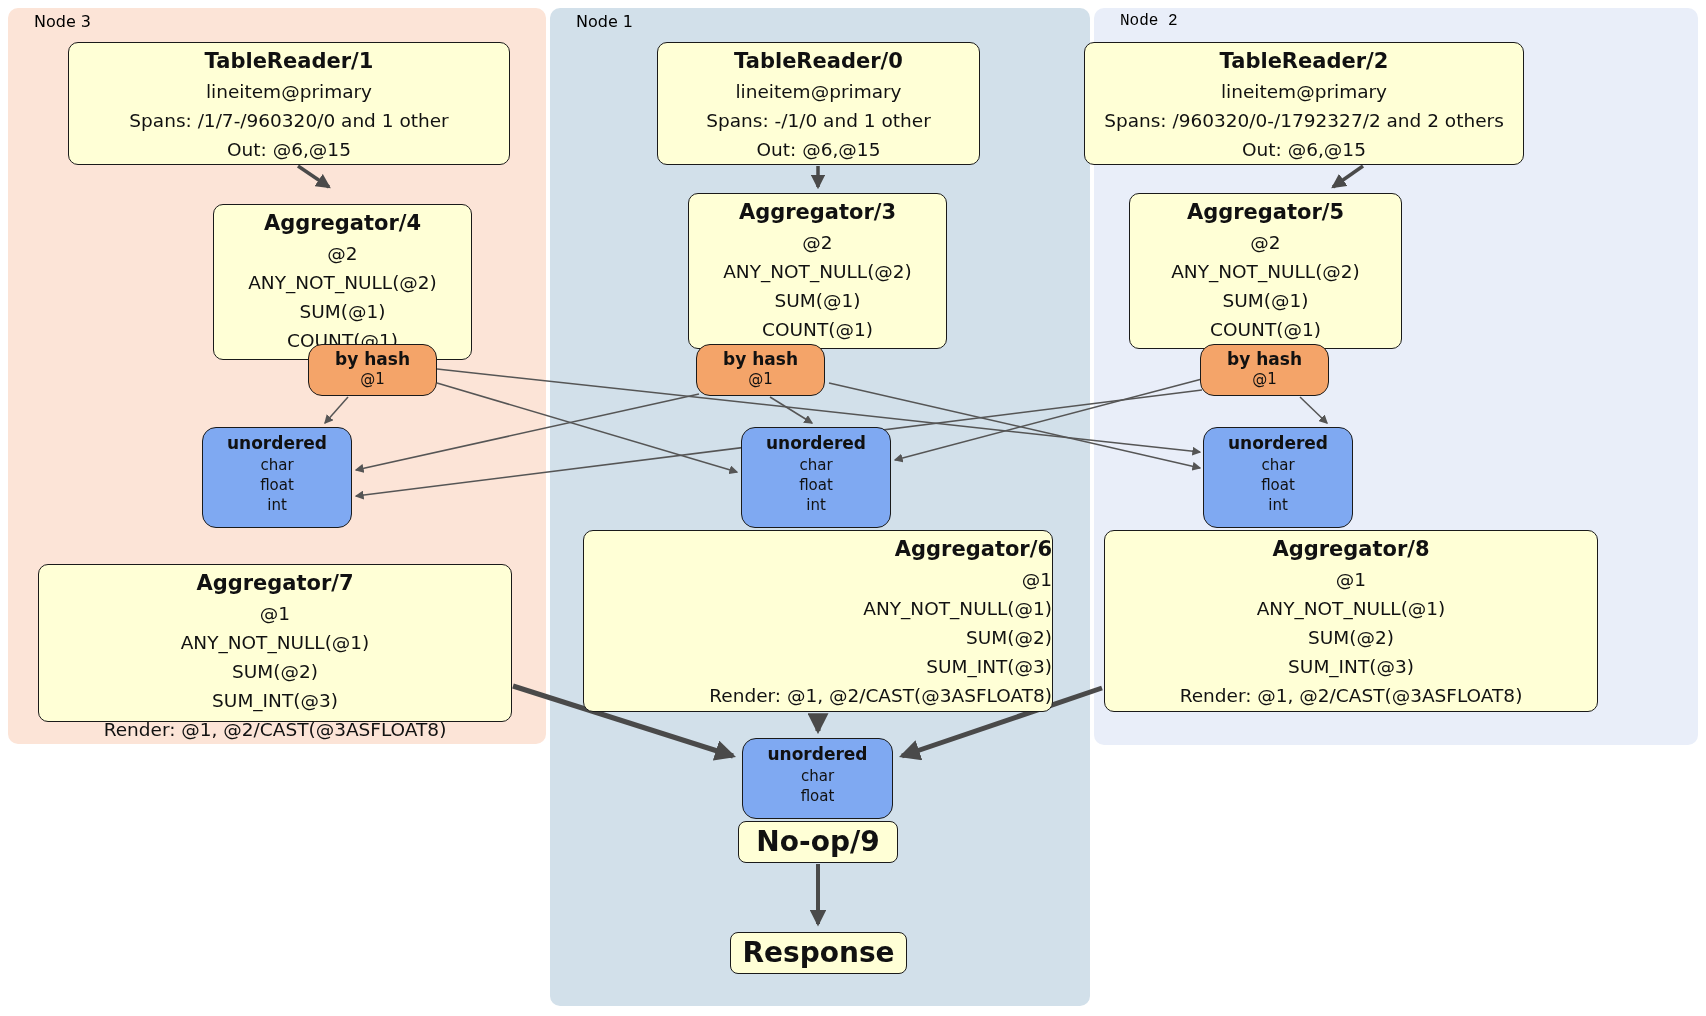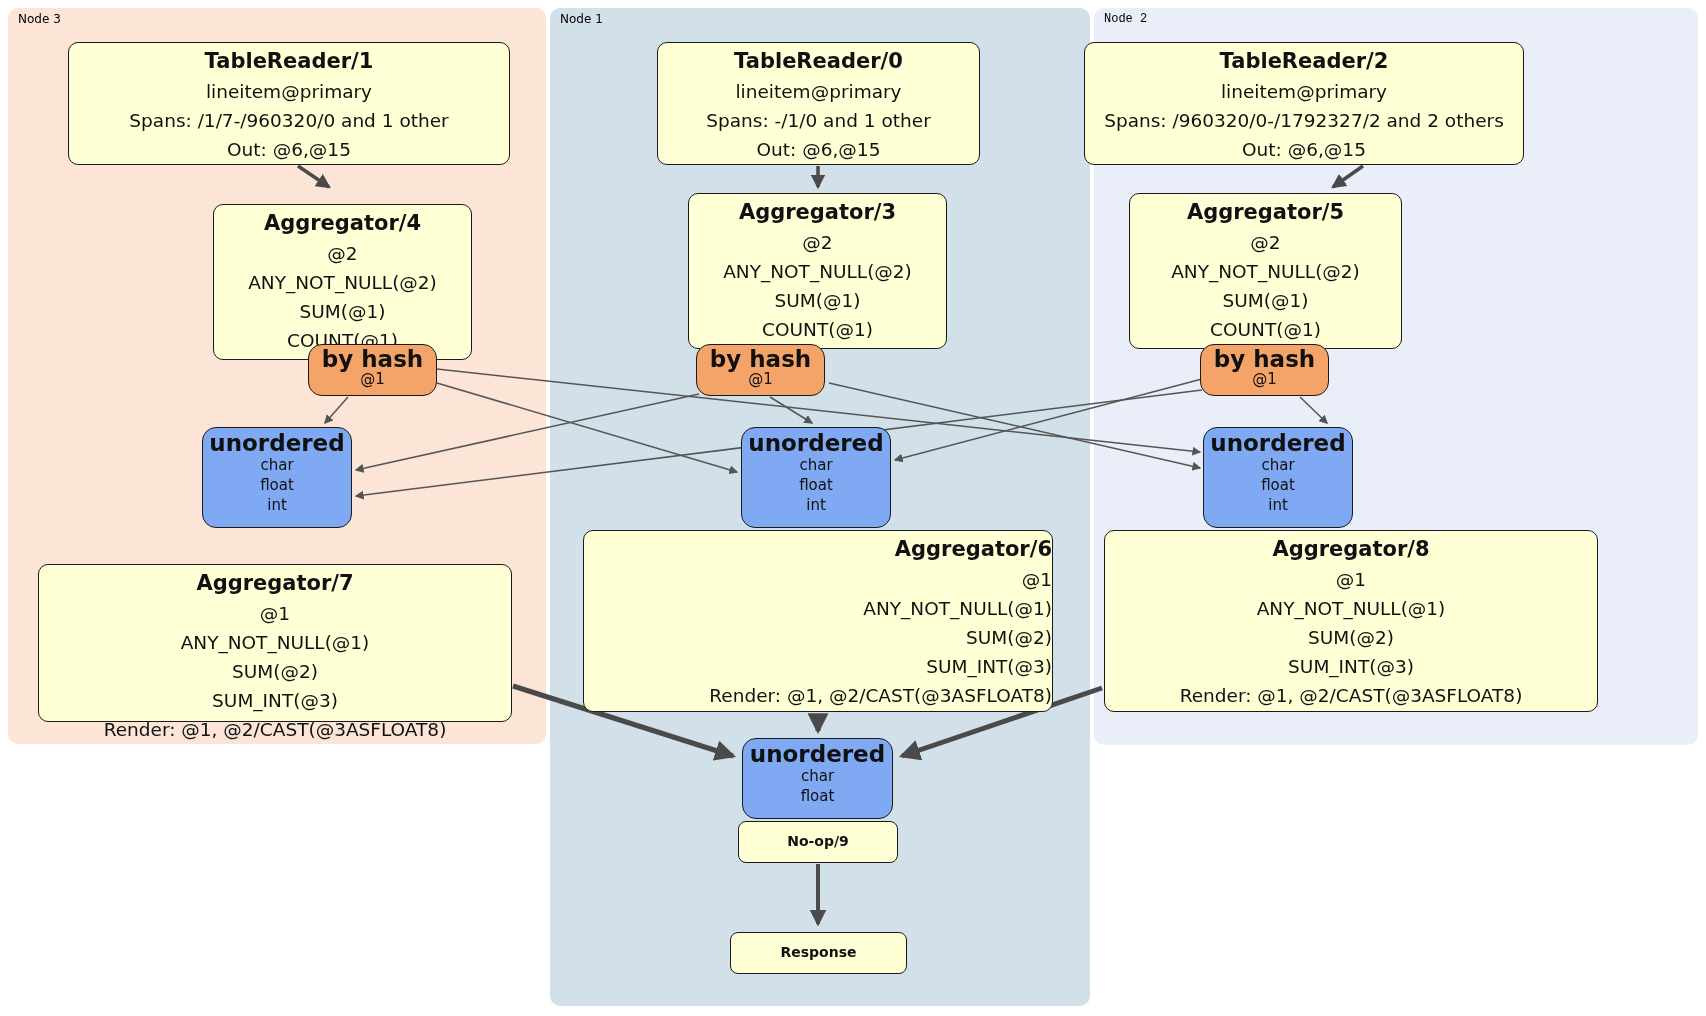--- a/index.html
+++ b/index.html
@@ -7,38 +7,38 @@
     --proc-bg:#ffffd6; --router-bg:#f4a469; --stream-bg:#7fa9f2;
     --edge:#4a4a4a; --edge-thin:#555555; --box-border:#1a1a1a;
   }
   html,body{margin:0;padding:0;}
   body{
     width:1706px;height:1016px;position:relative;background:#ffffff;
     font-family:"DejaVu Sans","Liberation Sans",sans-serif;color:#111;
     overflow:hidden;
   }
   .panel{position:absolute;border-radius:10px;}
-  .panel-label{position:absolute;left:10px;top:4px;font-size:12px;color:#000;}
+  .panel-label{position:absolute;left:26px;top:4px;font-size:16px;color:#000;}
   .p3{background:var(--node3-bg);}
   .p1{background:var(--node1-bg);}
   .p2{background:var(--node2-bg);}
   .edges{position:absolute;left:0;top:0;z-index:5;}
   .box{position:absolute;z-index:10;box-sizing:border-box;text-align:center;
        border:1.6px solid var(--box-border);}
   .proc{background:var(--proc-bg);border-radius:10px;font-size:18.5px;
         line-height:29px;padding-top:3px;white-space:nowrap;}
   .proc .t{font-weight:bold;font-size:21px;line-height:31px;}
   .router{background:var(--router-bg);border-radius:14px;font-size:15px;
           line-height:19px;padding-top:3px;z-index:12;}
-  .router .t{font-weight:bold;font-size:23px;line-height:22px;}
+  .router .t{font-weight:bold;font-size:17px;line-height:22px;}
   .stream{background:var(--stream-bg);border-radius:14px;font-size:15px;
           line-height:20px;padding-top:4px;z-index:12;}
-  .stream .t{font-weight:bold;font-size:23px;line-height:23px;}
+  .stream .t{font-weight:bold;font-size:17px;line-height:23px;}
   .mini{background:var(--proc-bg);border-radius:8px;}
-  .mini .t{font-weight:bold;font-size:14px;line-height:39px;}
+  .mini .t{font-weight:bold;font-size:28px;line-height:39px;}
 </style>
 </head>
 <body>
 
 <div class="panel p3" style="left:8px;top:8px;width:538px;height:736px;">
   <div class="panel-label">Node 3</div>
 </div>
 <div class="panel p1" style="left:550px;top:8px;width:540px;height:998px;">
   <div class="panel-label">Node 1</div>
 </div>

